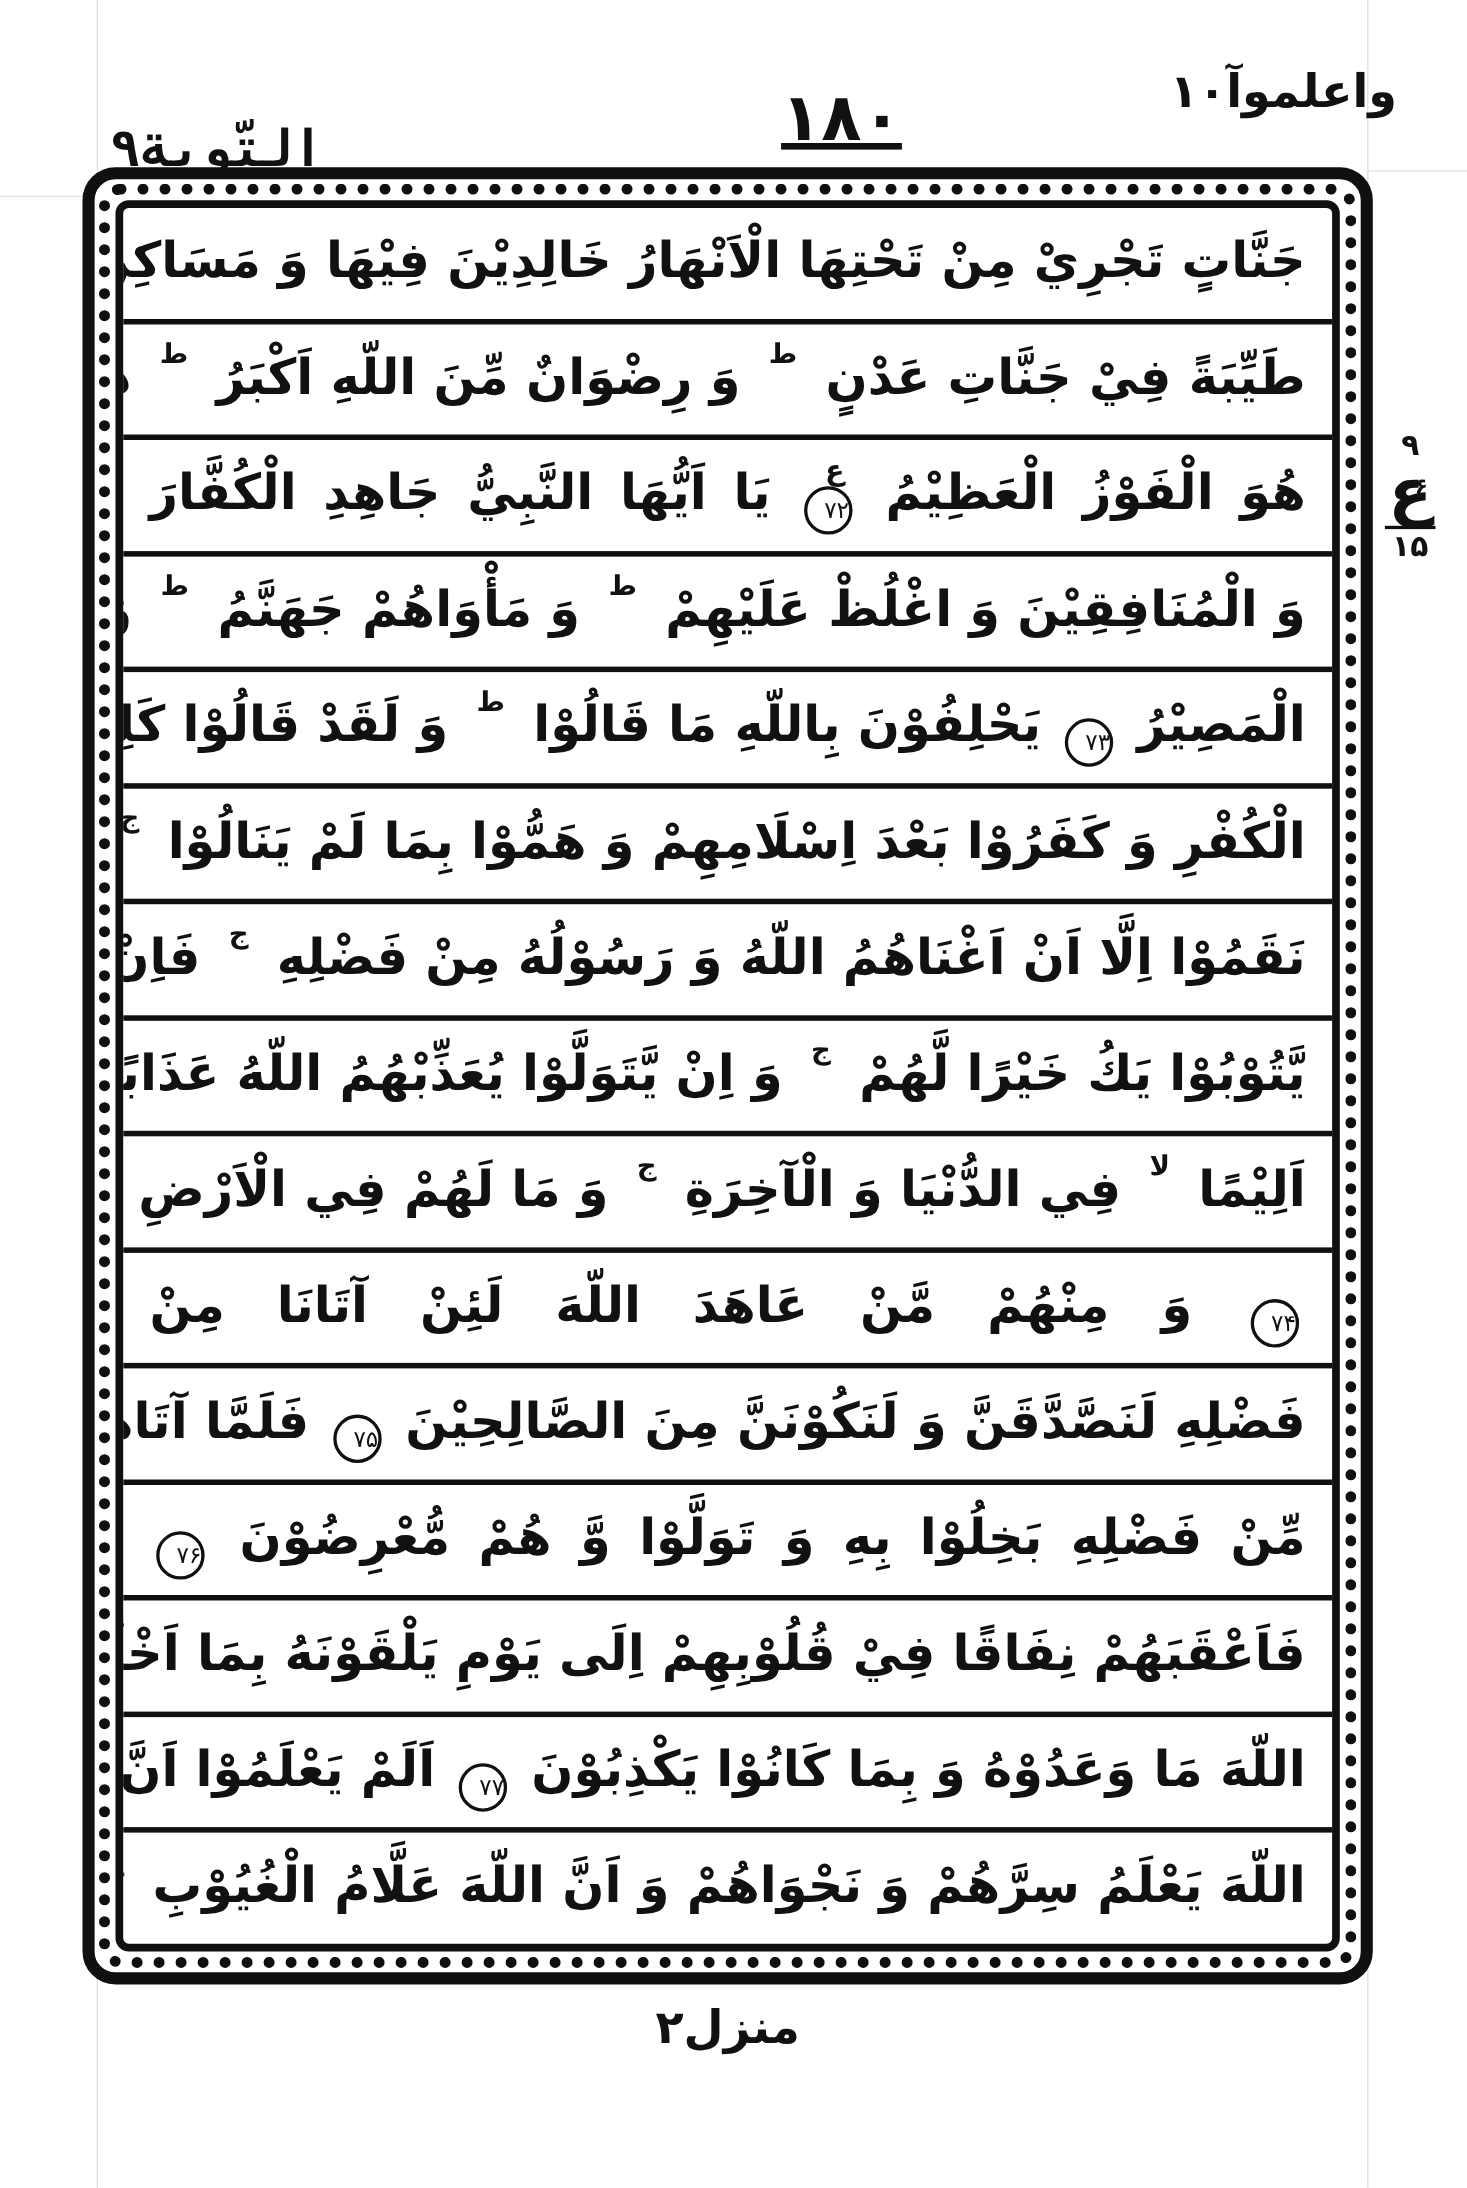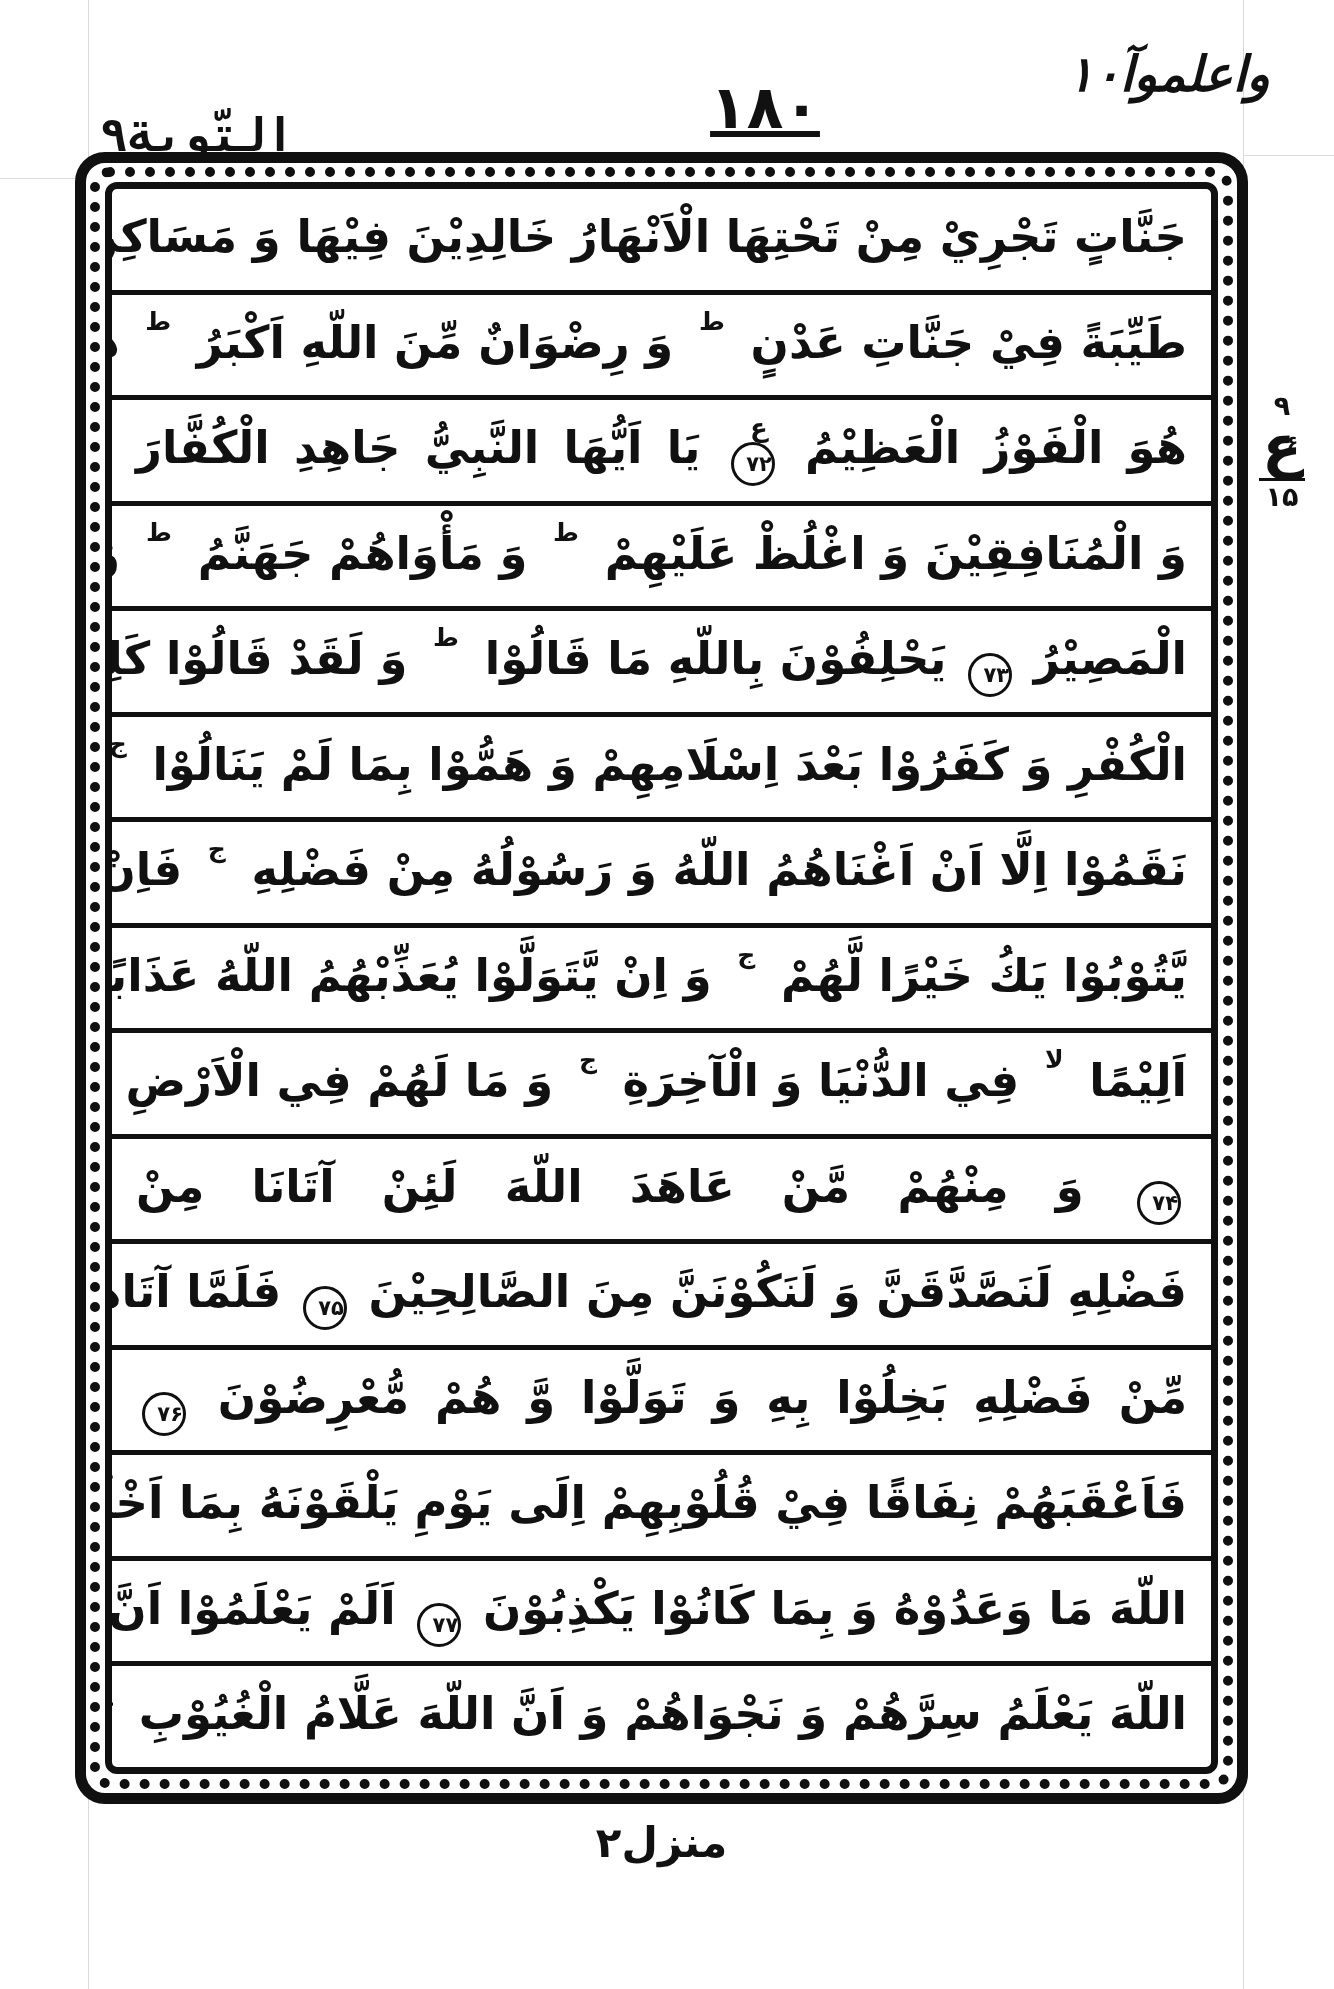--- a/index.html
+++ b/index.html
@@ -11,21 +11,21 @@
   *{box-sizing:border-box;}
 
   
   .scanline-v{position:absolute;top:0;width:1px;height:100%;background:#d9d9d9;}
   .scanline-h{position:absolute;height:1px;background:#dcdcdc;}
 
   
   .hdr{position:absolute;font-weight:bold;white-space:nowrap;direction:rtl;}
   .hdr-surah{left:100px;top:108px;font-size:46px;font-family:Liberation Mono, monospace;}
   .hdr-page{left:665px;top:72px;width:200px;text-align:center;font-size:60px;text-decoration:underline;}
-  .hdr-juz{right:64px;top:46px;font-size:49px;font-style:italic;}
+  .hdr-juz{right:64px;top:58px;font-size:42px;}
 
   
   .frame-outer{
     position:absolute;left:75px;top:152px;width:1173px;height:1652px;
     border:11px solid #101010;border-radius:30px;padding:4px;background:#fff;
   }
   .frame-bead{
     width:100%;height:100%;border:10px dotted #101010;border-radius:20px;padding:5px;
   }
   .frame-inner{
@@ -40,21 +40,21 @@
     text-align:justify;text-align-last:justify;
   }
   .line:last-child{border-bottom:none;}
   .line .txt{letter-spacing:0.5px;}
 
   .ayah{
     display:inline-block;width:44px;height:44px;border:3px solid #101010;border-radius:50%;
     text-align:center;vertical-align:-8px;position:relative;margin:0 6px;
   }
   .ayah > span:first-child{
-    display:block;font-size:21px;line-height:38px;font-weight:bold;text-align:center;
+    display:block;font-size:21px;line-height:38px;font-weight:normal;text-align:center;
   }
   .ayah .above{
     position:absolute;top:-30px;right:4px;font-size:26px;line-height:1;font-weight:bold;
   }
   .pause{
     display:inline-block;font-size:25px;line-height:1;vertical-align:28px;margin:0 10px;font-weight:bold;
   }
 
   
   .ruku{

